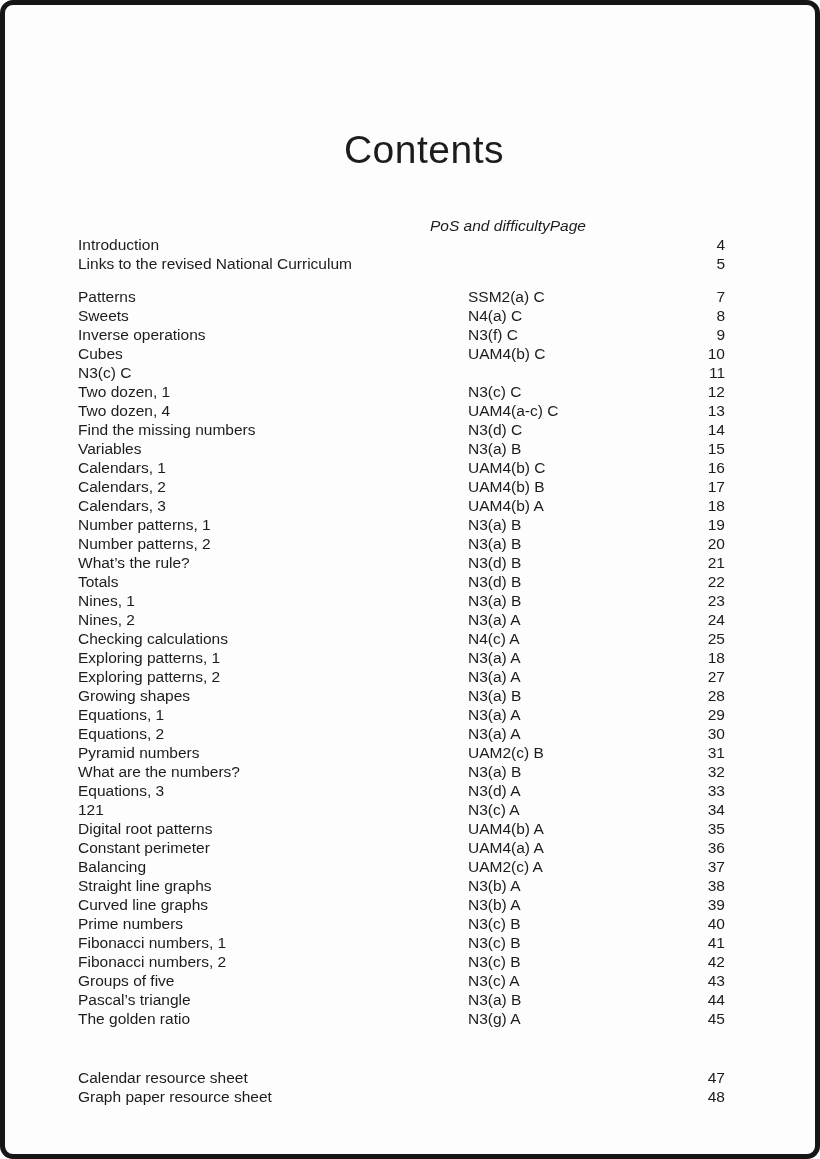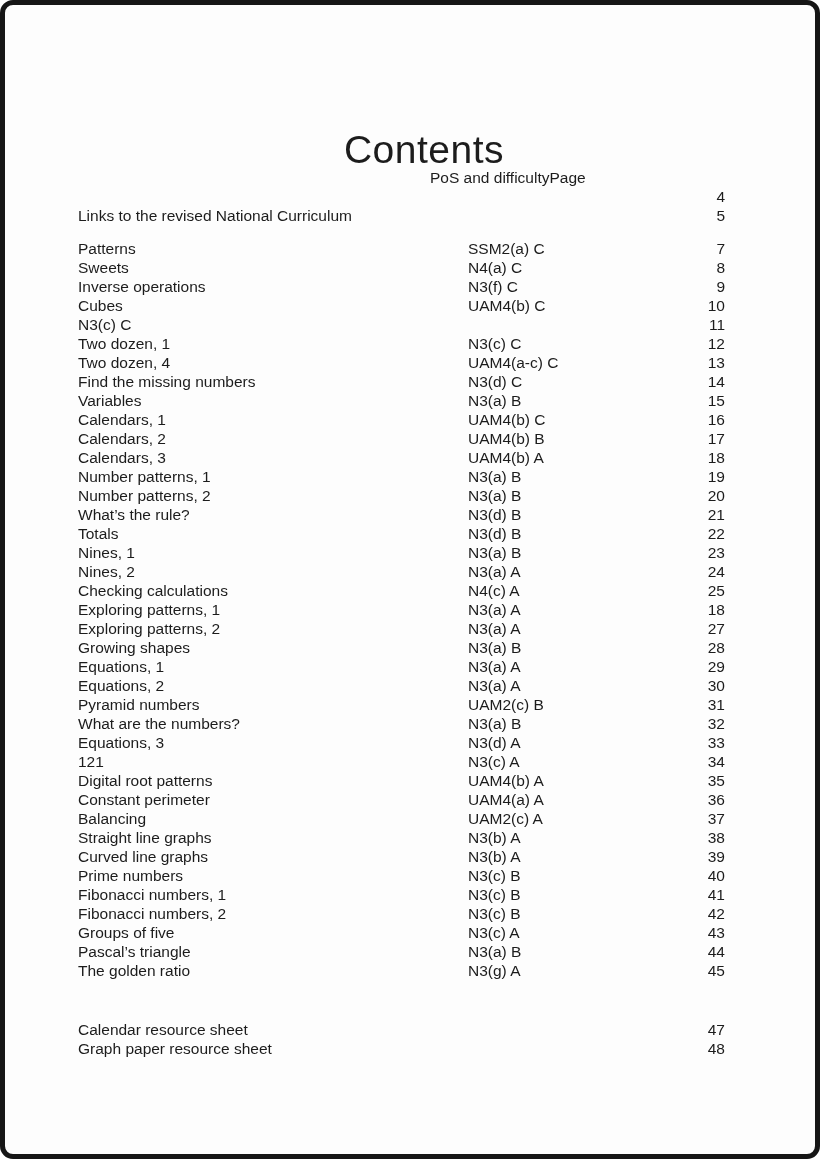--- a/index.html
+++ b/index.html
@@ -39,20 +39,22 @@
   }
   .row {
     display: flex;
     align-items: baseline;
   }
   .c-title { width: 390px; white-space: nowrap; }
   .c-pos   { width: 180px; white-space: nowrap; }
   .c-page  { flex: 1; text-align: right; white-space: nowrap; }
   .header-row {
     display: flex;
+    font-style: italic;
+    margin-top: 48px;
   }
   .header-pos { margin-left: 352px; white-space: nowrap; }
   .header-page { flex: 1; text-align: left; white-space: nowrap; }
   .spacer-sm { height: 14px; }
   .spacer-lg { height: 20px; }
 </style>
 </head>
 <body>
 
 <div class="sheet">
@@ -62,20 +64,21 @@
   <div class="toc">
 
     <div class="header-row">
       <span class="header-pos">PoS and difficulty</span>
       <span class="header-page">Page</span>
     </div>
 
     <div>
 
         <div class="row">
+          <span class="c-title">Introduction</span>
           <span class="c-pos"></span>
           <span class="c-page">4</span>
         </div>
 
         <div class="row">
           <span class="c-title">Links to the revised National Curriculum</span>
           <span class="c-pos"></span>
           <span class="c-page">5</span>
         </div>
       </div>

